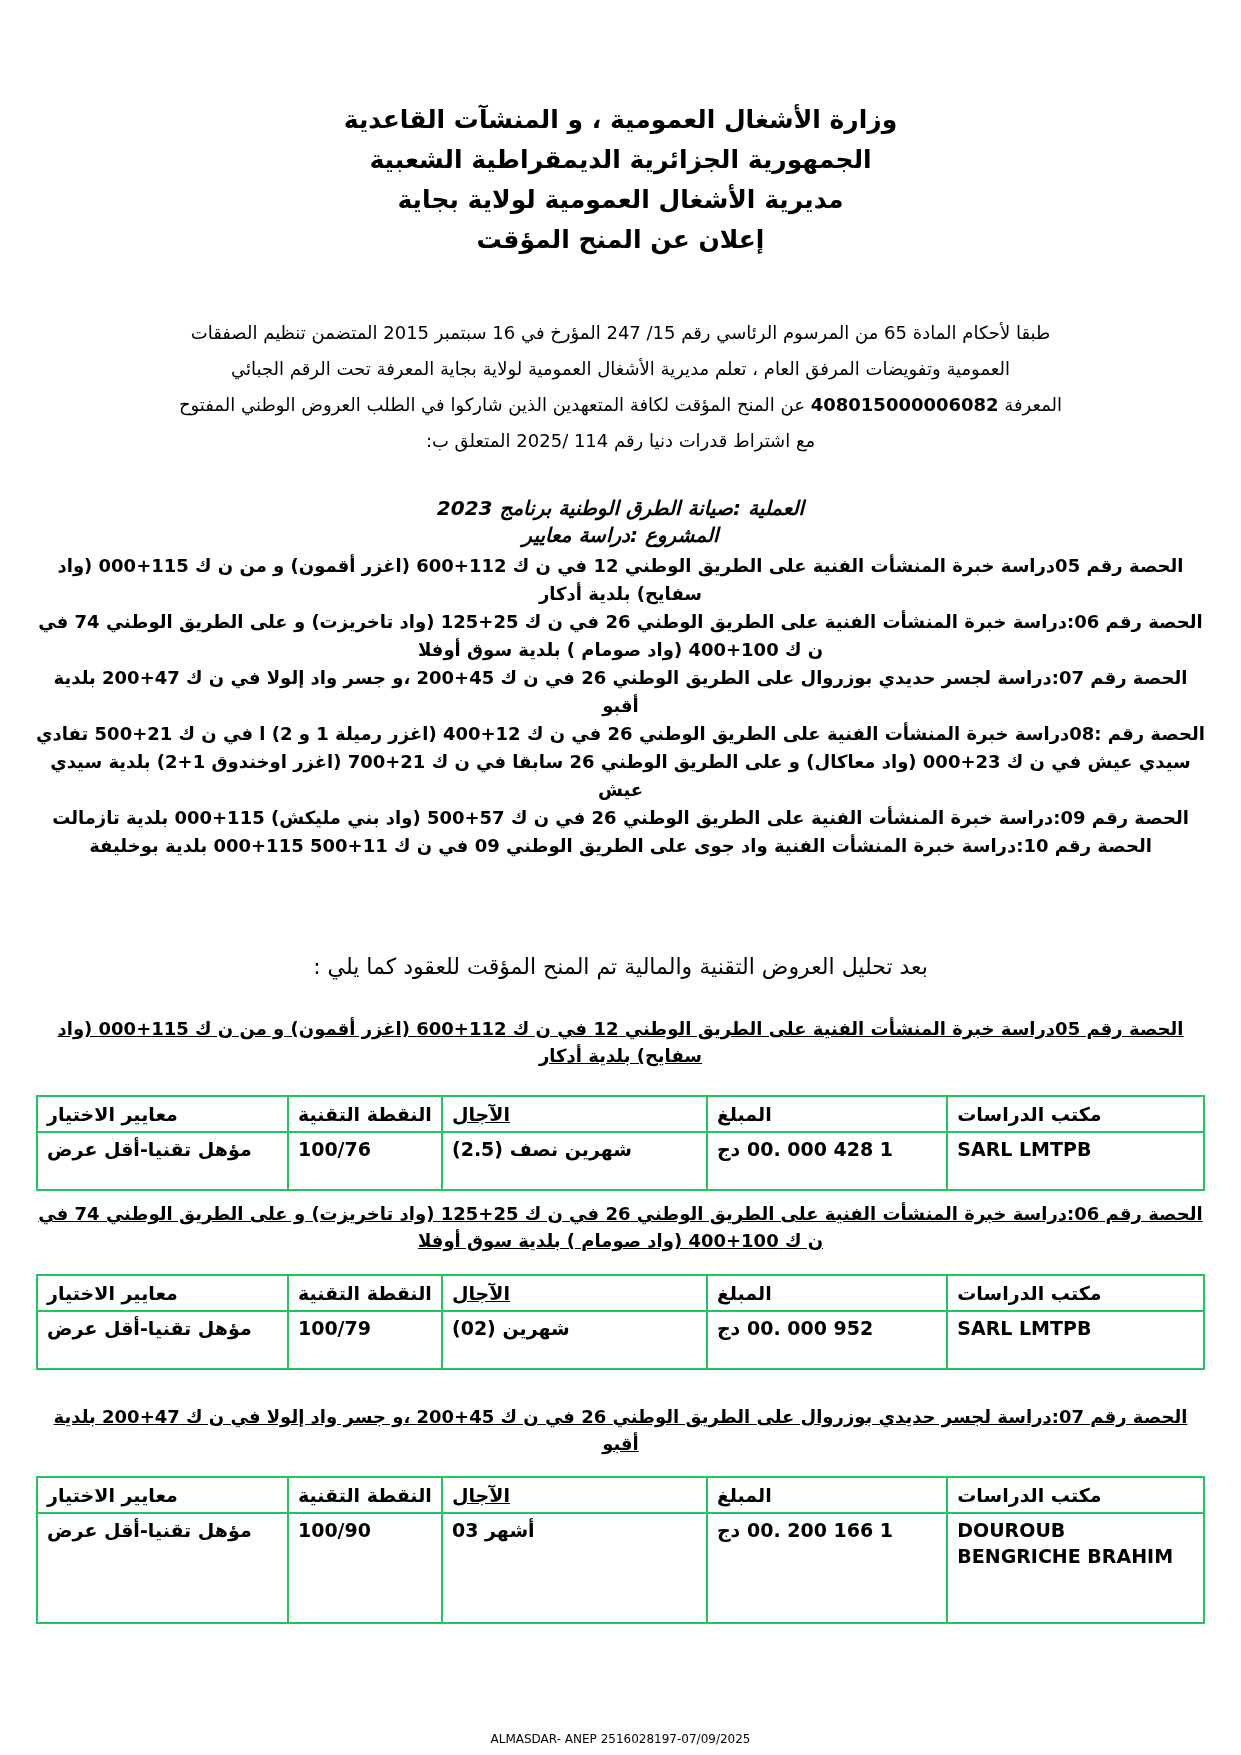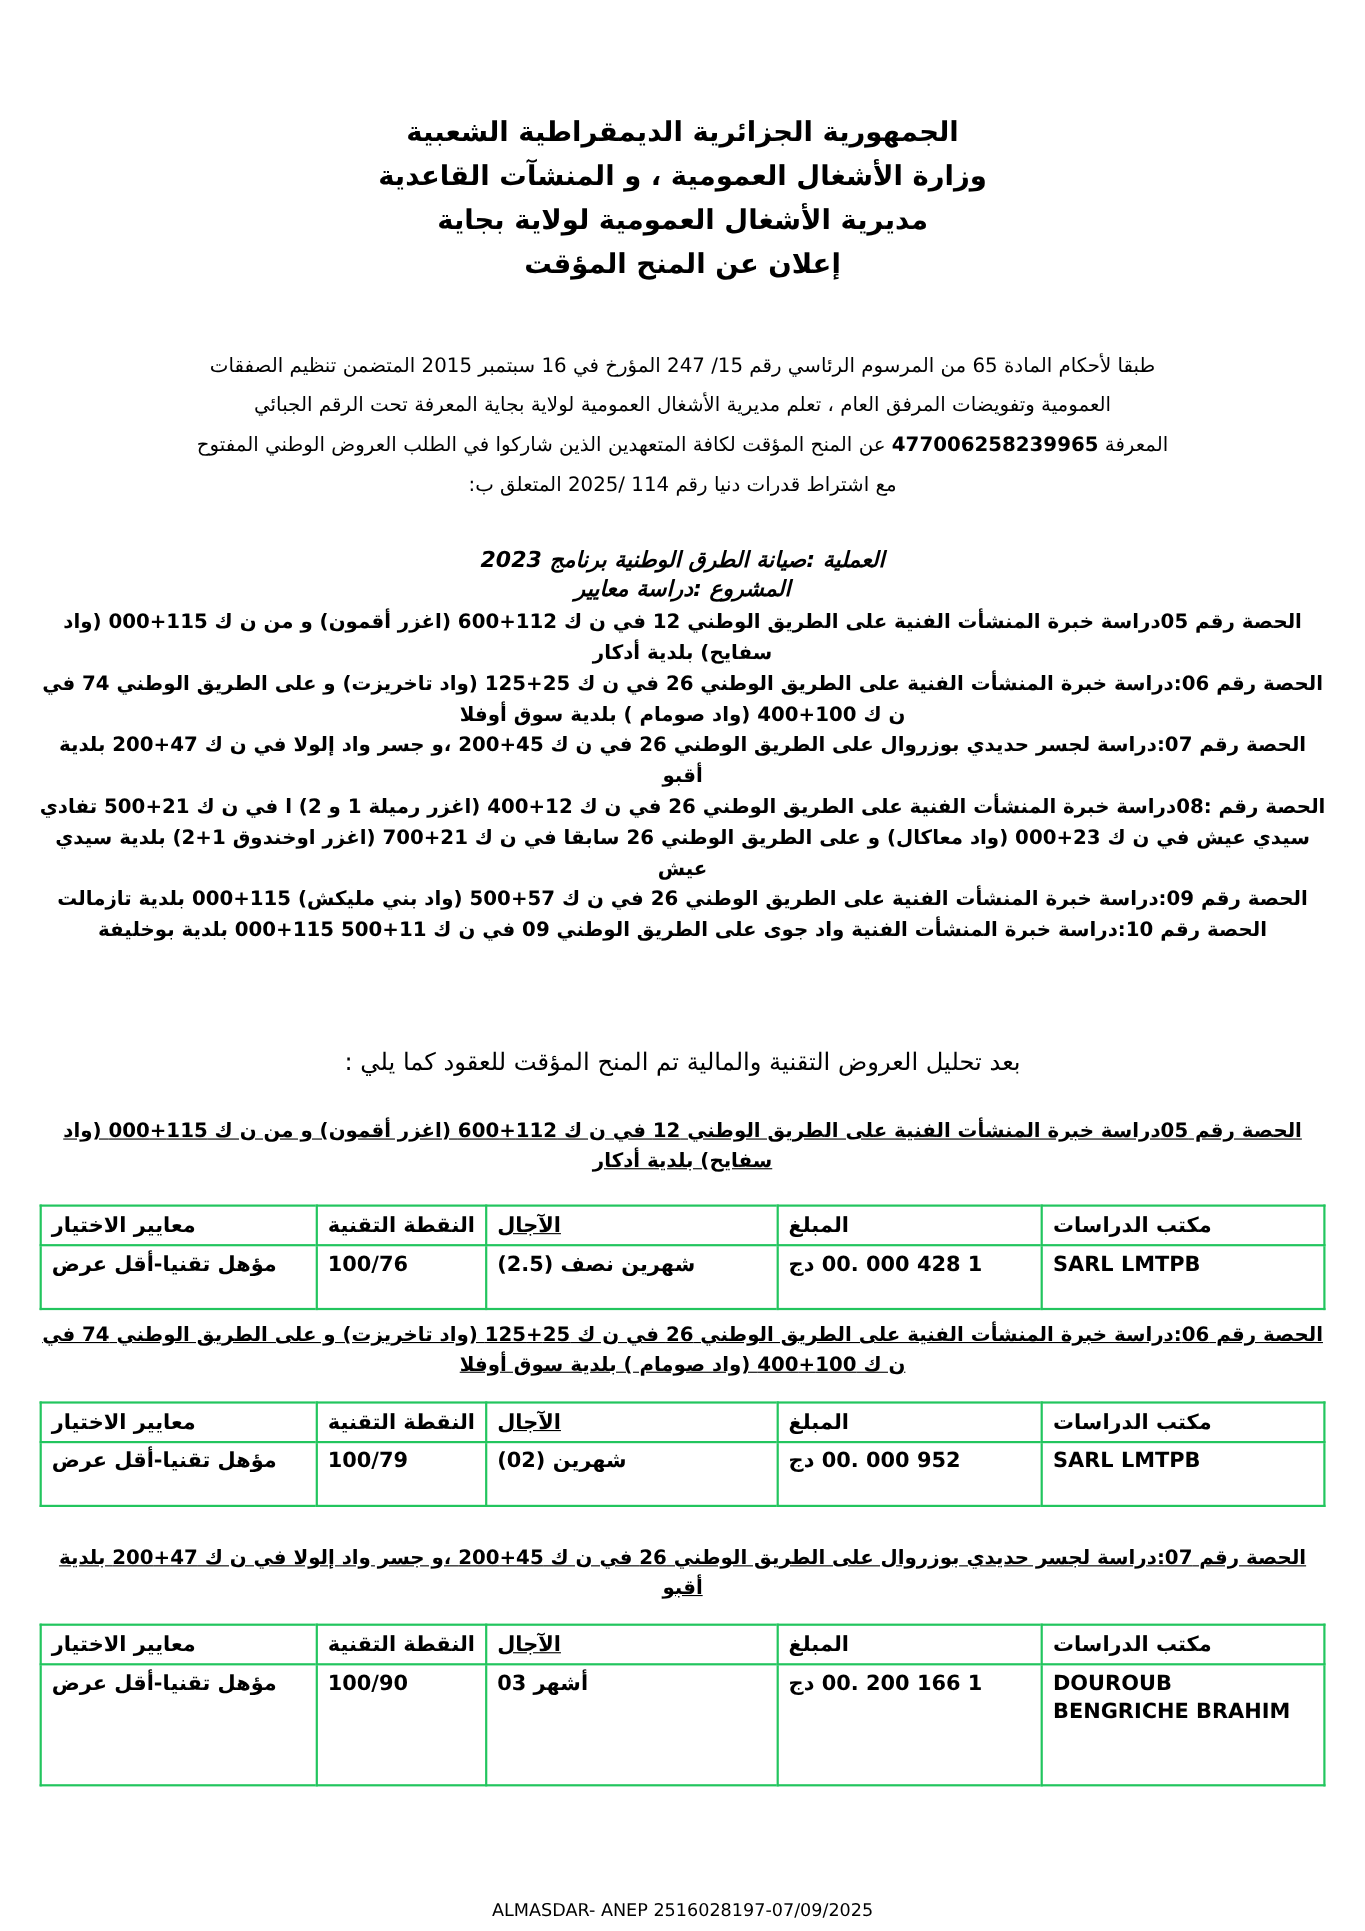--- a/index.html
+++ b/index.html
@@ -92,40 +92,40 @@
   col.c-amount { width: 20.6%; }
   col.c-delay  { width: 22.7%; }
   col.c-score  { width: 13.2%; }
   col.c-criteria { width: 21.5%; }
   .footer {
     position: absolute;
     bottom: 9px;
     left: 0;
     right: 0;
     text-align: center;
-    font-size: 16px;
+    font-size: 12px;
     direction: ltr;
   }
 </style>
 </head>
 <body>
 
 <div class="page">
 
   <div class="titles">
+    <div>وزارة الأشغال العمومية ، و المنشآت القاعدية</div>
     <div>الجمهورية الجزائرية الديمقراطية الشعبية</div>
-    <div>وزارة الأشغال العمومية ، و المنشآت القاعدية</div>
     <div>مديرية الأشغال العمومية لولاية بجاية</div>
     <div>إعلان عن المنح المؤقت</div>
   </div>
 
   <div class="intro">
     <div>طبقا لأحكام المادة 65 من المرسوم الرئاسي رقم 15/ 247 المؤرخ في 16 سبتمبر 2015 المتضمن تنظيم الصفقات</div>
     <div>العمومية وتفويضات المرفق العام ، تعلم مديرية الأشغال العمومية لولاية بجاية المعرفة تحت الرقم الجبائي</div>
-    <div><span>المعرفة </span><span class="num-bold">477006258239965</span><span> عن المنح المؤقت لكافة المتعهدين الذين شاركوا في الطلب العروض الوطني المفتوح</span></div>
+    <div><span>المعرفة </span><span class="num-bold">408015000006082</span><span> عن المنح المؤقت لكافة المتعهدين الذين شاركوا في الطلب العروض الوطني المفتوح</span></div>
     <div>مع اشتراط قدرات دنيا  رقم 114 /2025 المتعلق ب:</div>
   </div>
 
   <div class="op-block">
     <div>العملية :صيانة الطرق الوطنية برنامج 2023</div>
     <div>المشروع :دراسة معايير</div>
   </div>
 
   <div class="lots">
     <div>الحصة رقم 05دراسة خبرة المنشأت الفنية على الطريق الوطني 12 في ن ك 112+600 (اغزر أقمون) و من ن ك 115+000 (واد سفايح) بلدية أدكار</div>

